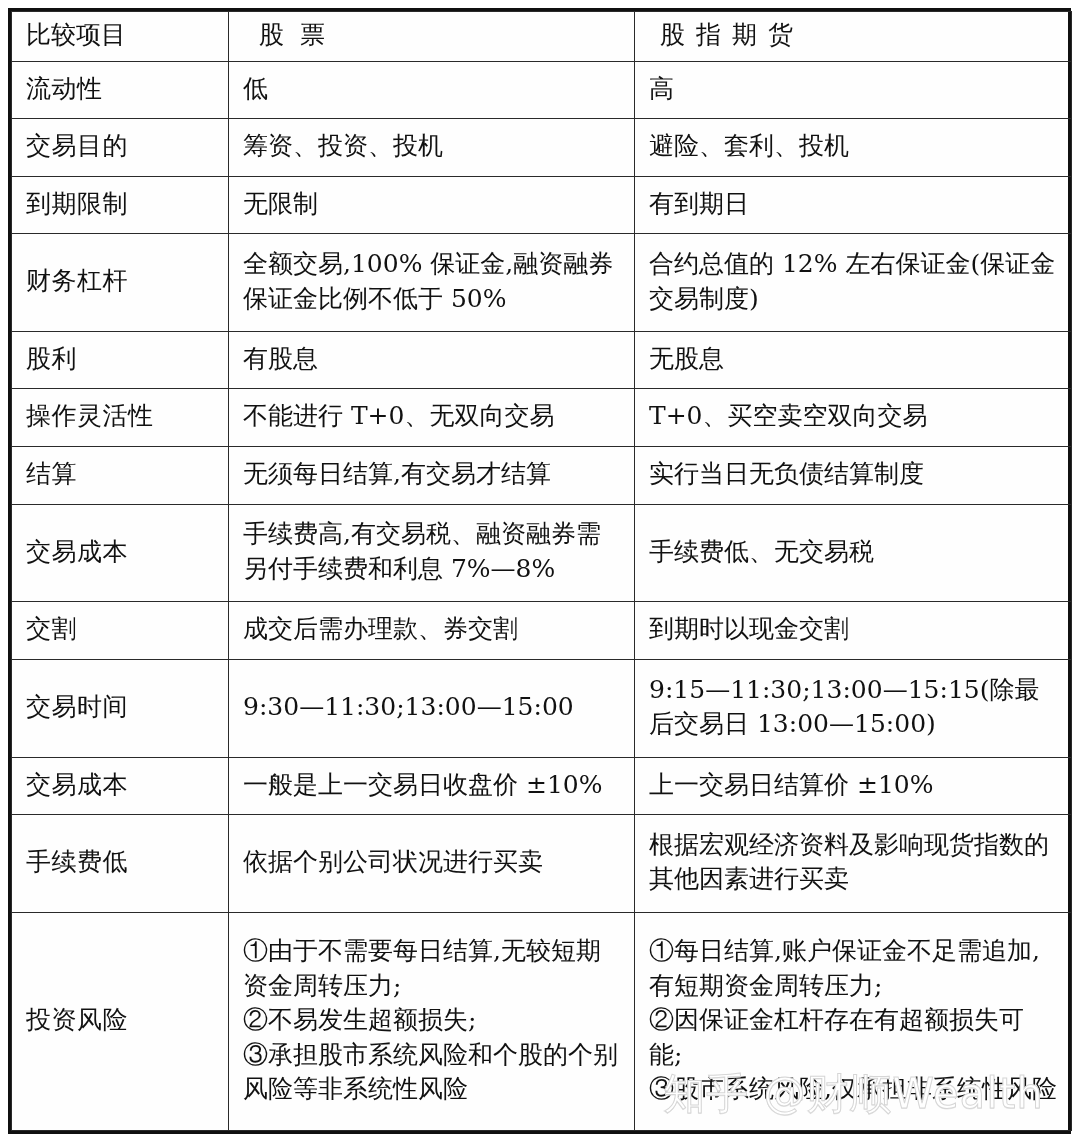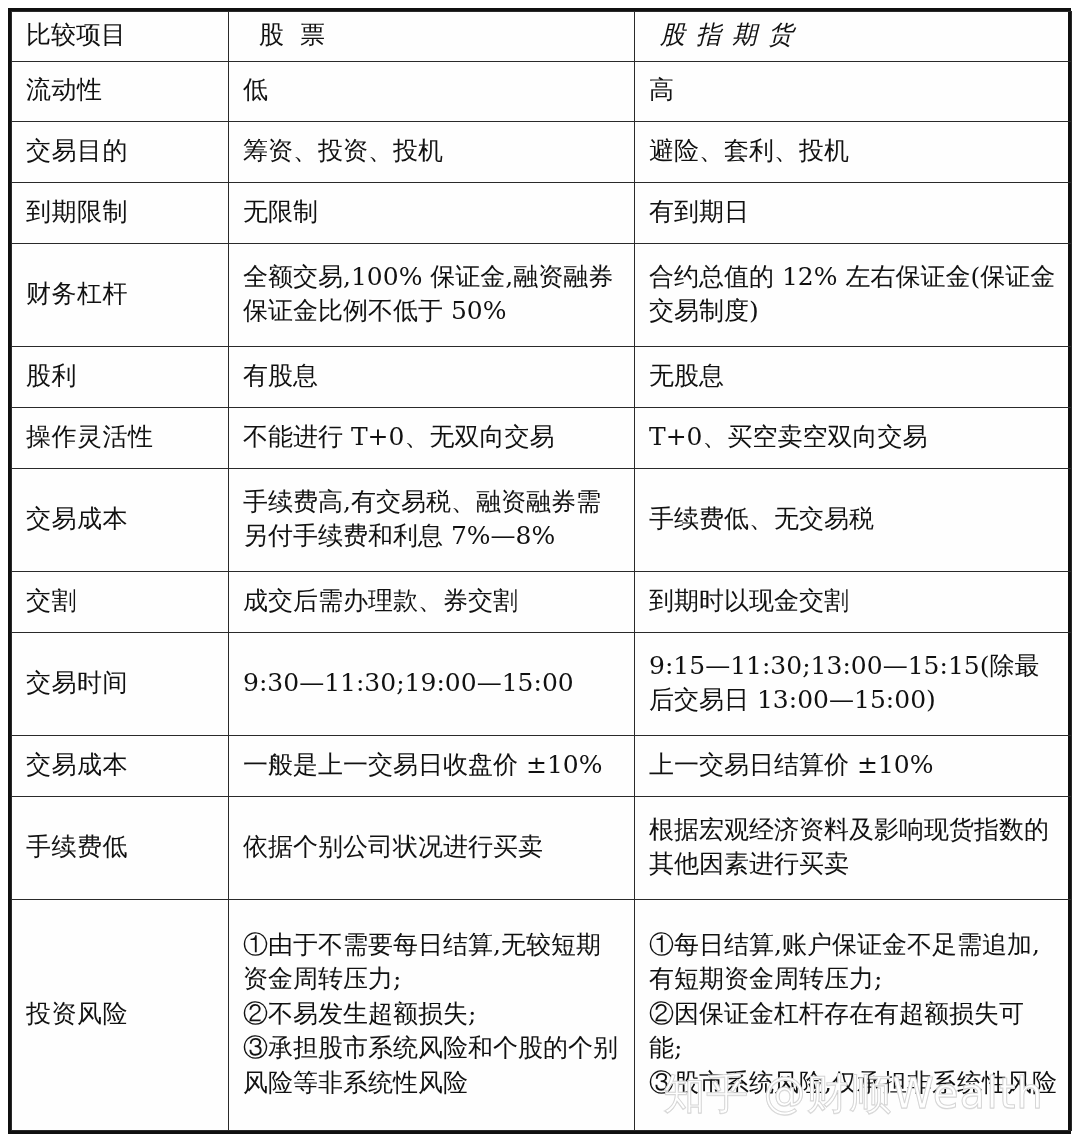--- a/index.html
+++ b/index.html
@@ -52,21 +52,21 @@
   
   thead tr th {
     border-bottom: 3px solid #101010;
     text-align: center;
     font-size: 25px;
     padding-top: 10px;
     padding-bottom: 12px;
   }
   th.h-item { letter-spacing: 0px; }
   th.h-stock { letter-spacing: 16px; text-indent: 16px; }
-  th.h-fut  { letter-spacing: 11px; text-indent: 11px; font-style: italic; }
+  th.h-fut  { letter-spacing: 11px; text-indent: 11px; }
 
   
   td.item-cell {
     padding-left: 16px;
     letter-spacing: 0.5px;
     margin-left: 44px;
   }
 
   
   td.justify {
@@ -152,36 +152,41 @@
         <td>有股息</td>
         <td>无股息</td>
       </tr>
 
       <tr>
         <td class="item-cell">操作灵活性</td>
         <td>不能进行 T+0、无双向交易</td>
         <td>T+0、买空卖空双向交易</td>
       </tr>
 
+      <tr>
+        <td class="item-cell">结算</td>
+        <td>无须每日结算,有交易才结算</td>
+        <td>实行当日无负债结算制度</td>
+      </tr>
 
       <tr>
         <td class="item-cell">交易成本</td>
         <td class="justify multiline">手续费高,有交易税、融资融券需另付手续费和利息 7%—8%</td>
         <td>手续费低、无交易税</td>
       </tr>
 
       <tr>
         <td class="item-cell">交割</td>
         <td>成交后需办理款、券交割</td>
         <td>到期时以现金交割</td>
       </tr>
 
       <tr>
         <td class="item-cell">交易时间</td>
-        <td>9:30—11:30;19:00—15:00</td>
+        <td>9:30—11:30;13:00—15:00</td>
         <td class="justify multiline">9:15—11:30;13:00—15:15(除最后交易日 13:00—15:00)</td>
       </tr>
 
       <tr>
         <td class="item-cell">交易成本</td>
         <td class="justify multiline">一般是上一交易日收盘价 ±10%</td>
         <td>上一交易日结算价 ±10%</td>
       </tr>
 
       <tr>

